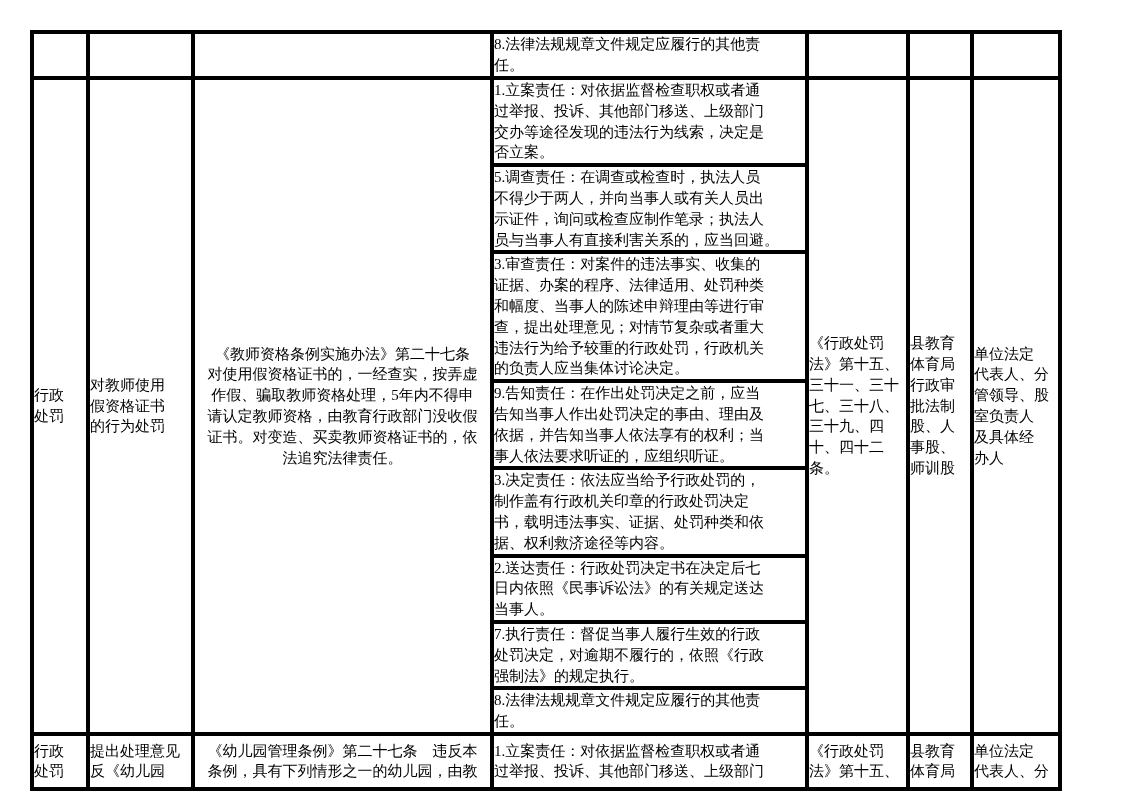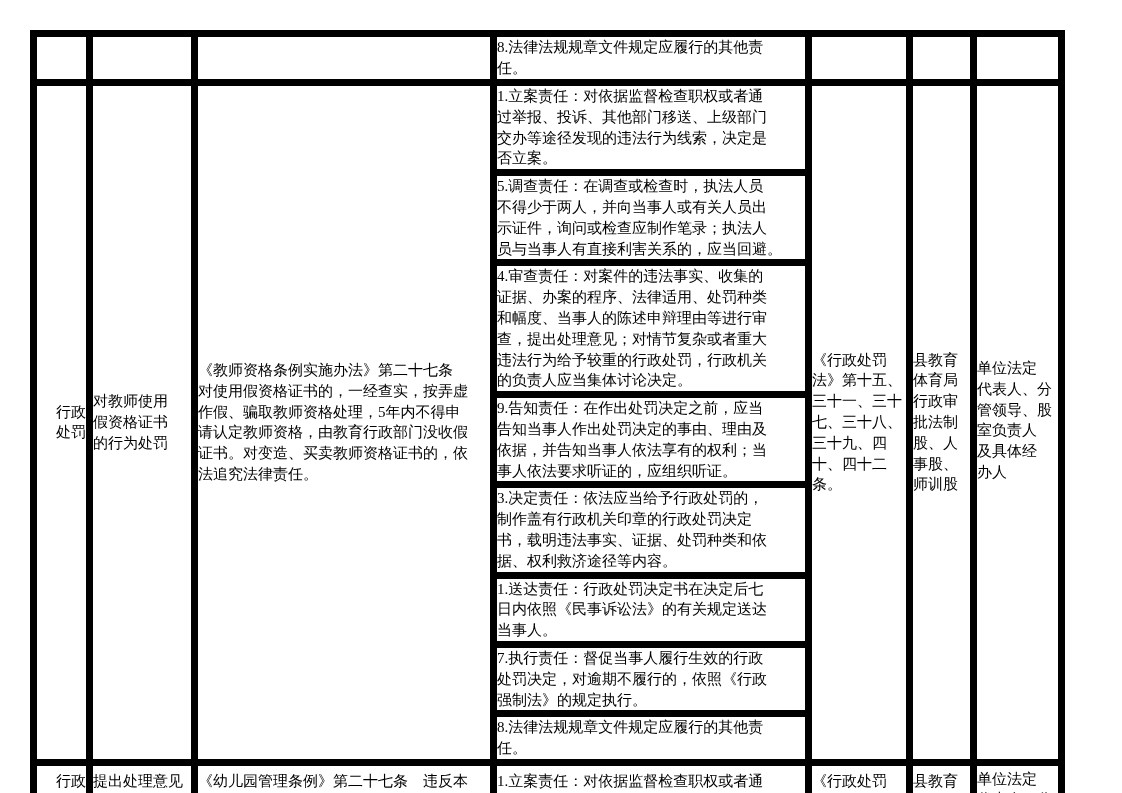--- a/index.html
+++ b/index.html
@@ -24,37 +24,37 @@
   }
   table.duty-table {
     position: absolute;
     left: 30px;
     top: 30px;
     border-collapse: collapse;
     table-layout: fixed;
     width: 1028px;
   }
   table.duty-table td {
-    border: 7px solid #000000;
+    border: 4px solid #000000;
     font-size: 15px;
     line-height: 20.8px;
     color: #000000;
     vertical-align: middle;
     white-space: pre;
     overflow: hidden;
     padding: 0;
   }
   
-  td.c-cat    { text-align: right; }
+  td.c-cat    { text-align: left; }
   td.c-item   { padding-left: 10px; padding-right: 4px; font-family: Liberation Serif, serif; }
-  td.c-basis  { padding-left: 8px;  padding-right: 4px; }
+  td.c-basis  { padding-left: 8px;  padding-right: 4px; text-align: center; }
   td.c-resp   { padding-left: 5px;  padding-right: 3px; vertical-align: top; }
   td.c-clause { padding-left: 5px;  padding-right: 2px; }
   td.c-dept   { padding-left: 8px;  padding-right: 2px; }
-  td.c-person { padding-left: 7px;  padding-right: 2px; font-family: Liberation Mono, monospace; }
+  td.c-person { padding-left: 7px;  padding-right: 2px; }
   tr.row-prev td { height: 42px; }
   tr.row-prev td.c-resp { vertical-align: top; }
   tr.row-next td { height: 51px; }
 </style>
 </head>
 <body>
 
 <div class="page">
   <table class="duty-table">
     <colgroup>
@@ -116,61 +116,61 @@
 及具体经
 办人</td>
       </tr>
       <tr>
           <td class="c-resp">5.调查责任：在调查或检查时，执法人员
 不得少于两人，并向当事人或有关人员出
 示证件，询问或检查应制作笔录；执法人
 员与当事人有直接利害关系的，应当回避。</td>
         </tr>
       <tr>
-          <td class="c-resp">4.审查责任：对案件的违法事实、收集的
+          <td class="c-resp">3.审查责任：对案件的违法事实、收集的
 证据、办案的程序、法律适用、处罚种类
 和幅度、当事人的陈述申辩理由等进行审
 查，提出处理意见；对情节复杂或者重大
 违法行为给予较重的行政处罚，行政机关
 的负责人应当集体讨论决定。</td>
         </tr>
       <tr>
           <td class="c-resp">9.告知责任：在作出处罚决定之前，应当
 告知当事人作出处罚决定的事由、理由及
 依据，并告知当事人依法享有的权利；当
 事人依法要求听证的，应组织听证。</td>
         </tr>
       <tr>
           <td class="c-resp">3.决定责任：依法应当给予行政处罚的，
 制作盖有行政机关印章的行政处罚决定
 书，载明违法事实、证据、处罚种类和依
 据、权利救济途径等内容。</td>
         </tr>
       <tr>
-          <td class="c-resp">1.送达责任：行政处罚决定书在决定后七
+          <td class="c-resp">2.送达责任：行政处罚决定书在决定后七
 日内依照《民事诉讼法》的有关规定送达
 当事人。</td>
         </tr>
       <tr>
           <td class="c-resp">7.执行责任：督促当事人履行生效的行政
 处罚决定，对逾期不履行的，依照《行政
 强制法》的规定执行。</td>
         </tr>
       <tr>
           <td class="c-resp">8.法律法规规章文件规定应履行的其他责
 任。</td>
         </tr>
 
       <tr class="row-next">
         <td class="c-cat">行政
 处罚</td>
         <td class="c-item">提出处理意见
 反《幼儿园</td>
         <td class="c-basis">《幼儿园管理条例》第二十七条　违反本
-条例，对依据监督检查职权或者通，由教</td>
+条例，具有下列情形之一的幼儿园，由教</td>
         <td class="c-resp">1.立案责任：对依据监督检查职权或者通
 过举报、投诉、其他部门移送、上级部门</td>
         <td class="c-clause">《行政处罚
 法》第十五、</td>
         <td class="c-dept">县教育
 体育局</td>
         <td class="c-person">单位法定
 代表人、分</td>
       </tr>
     </tbody>

